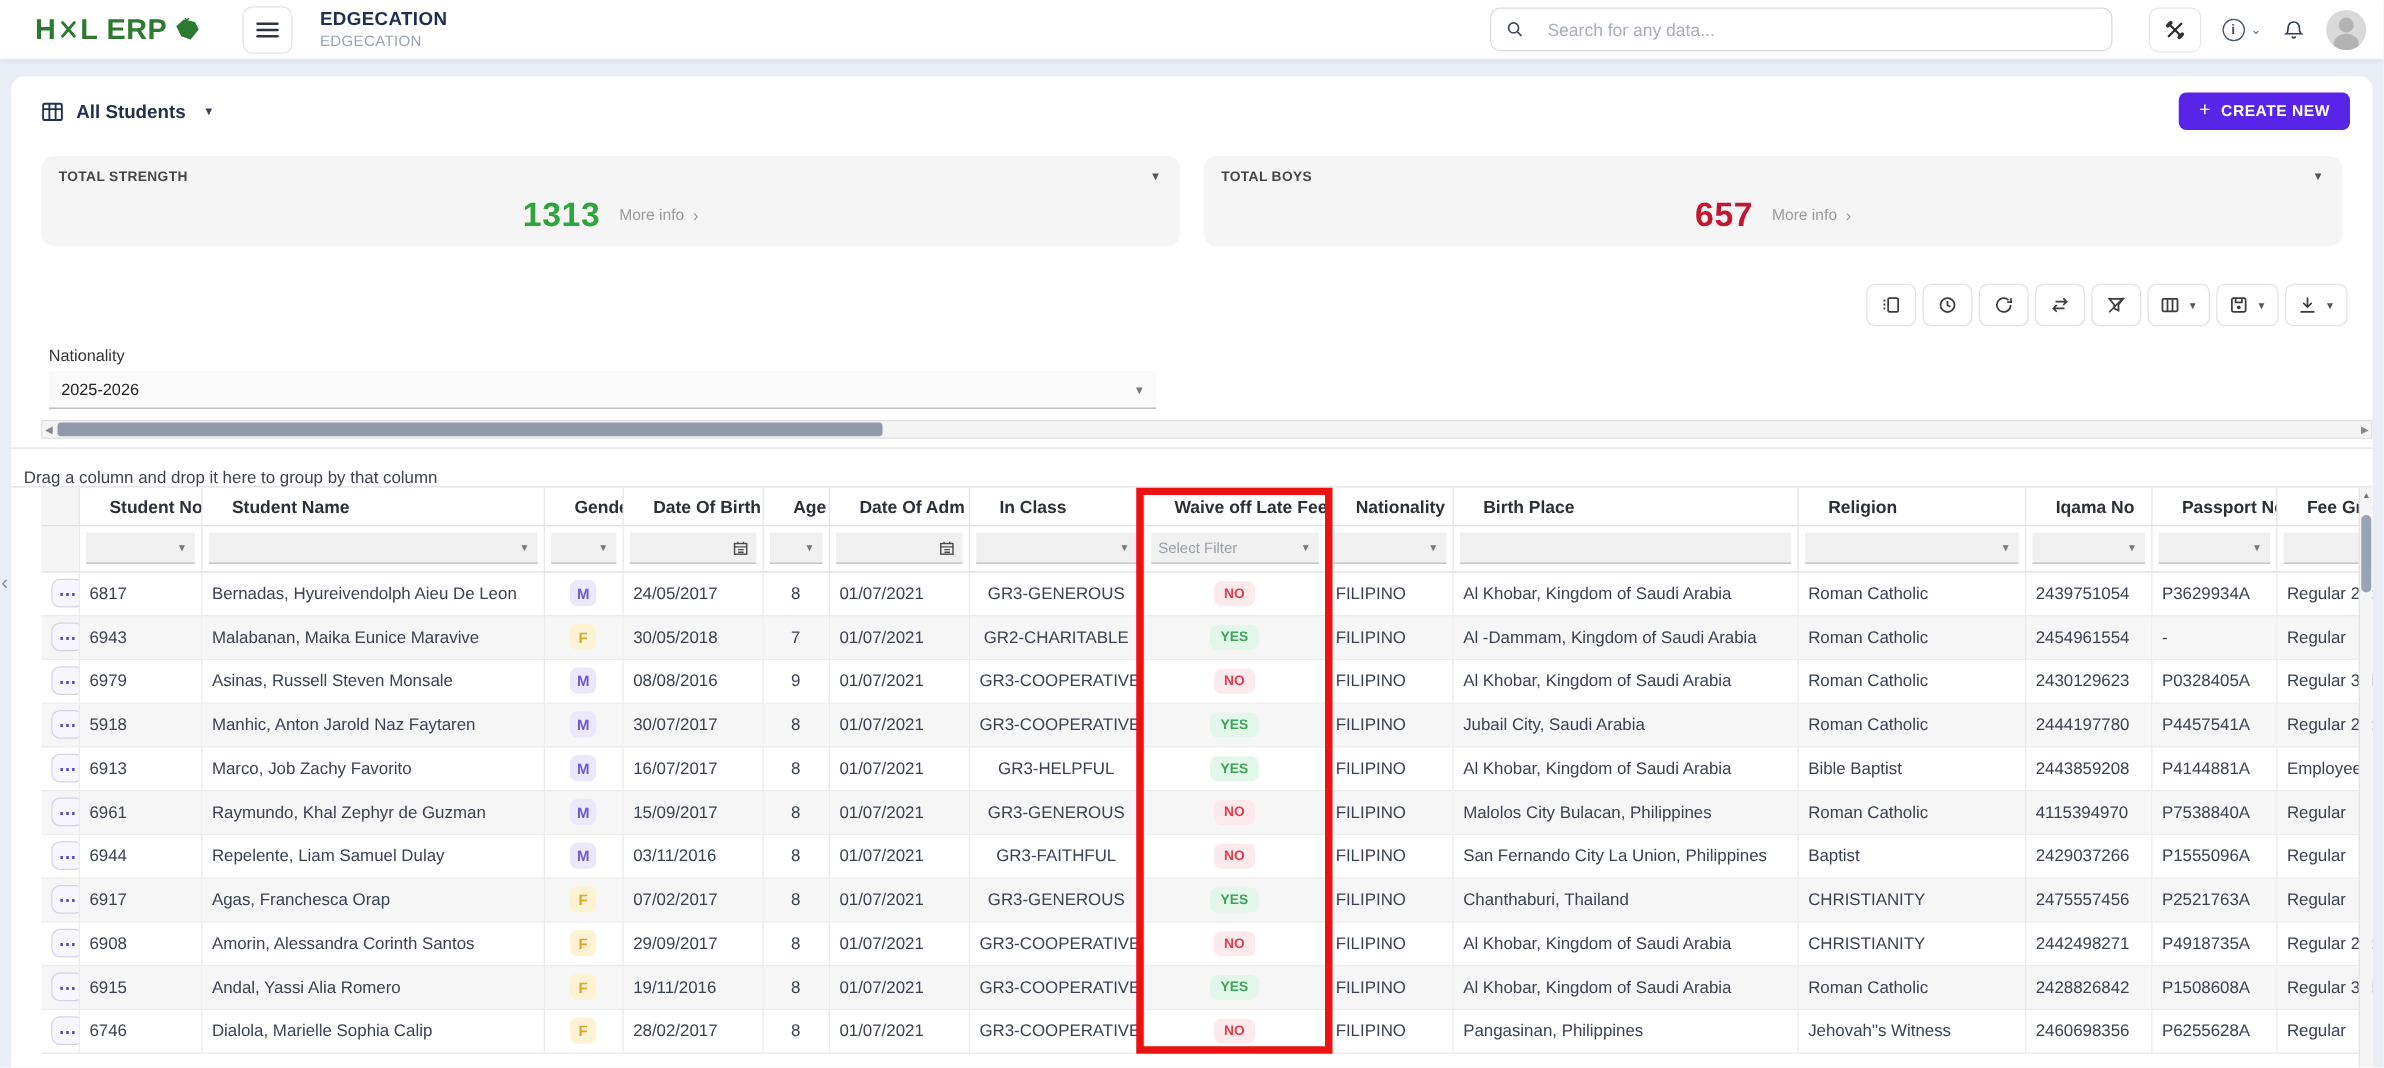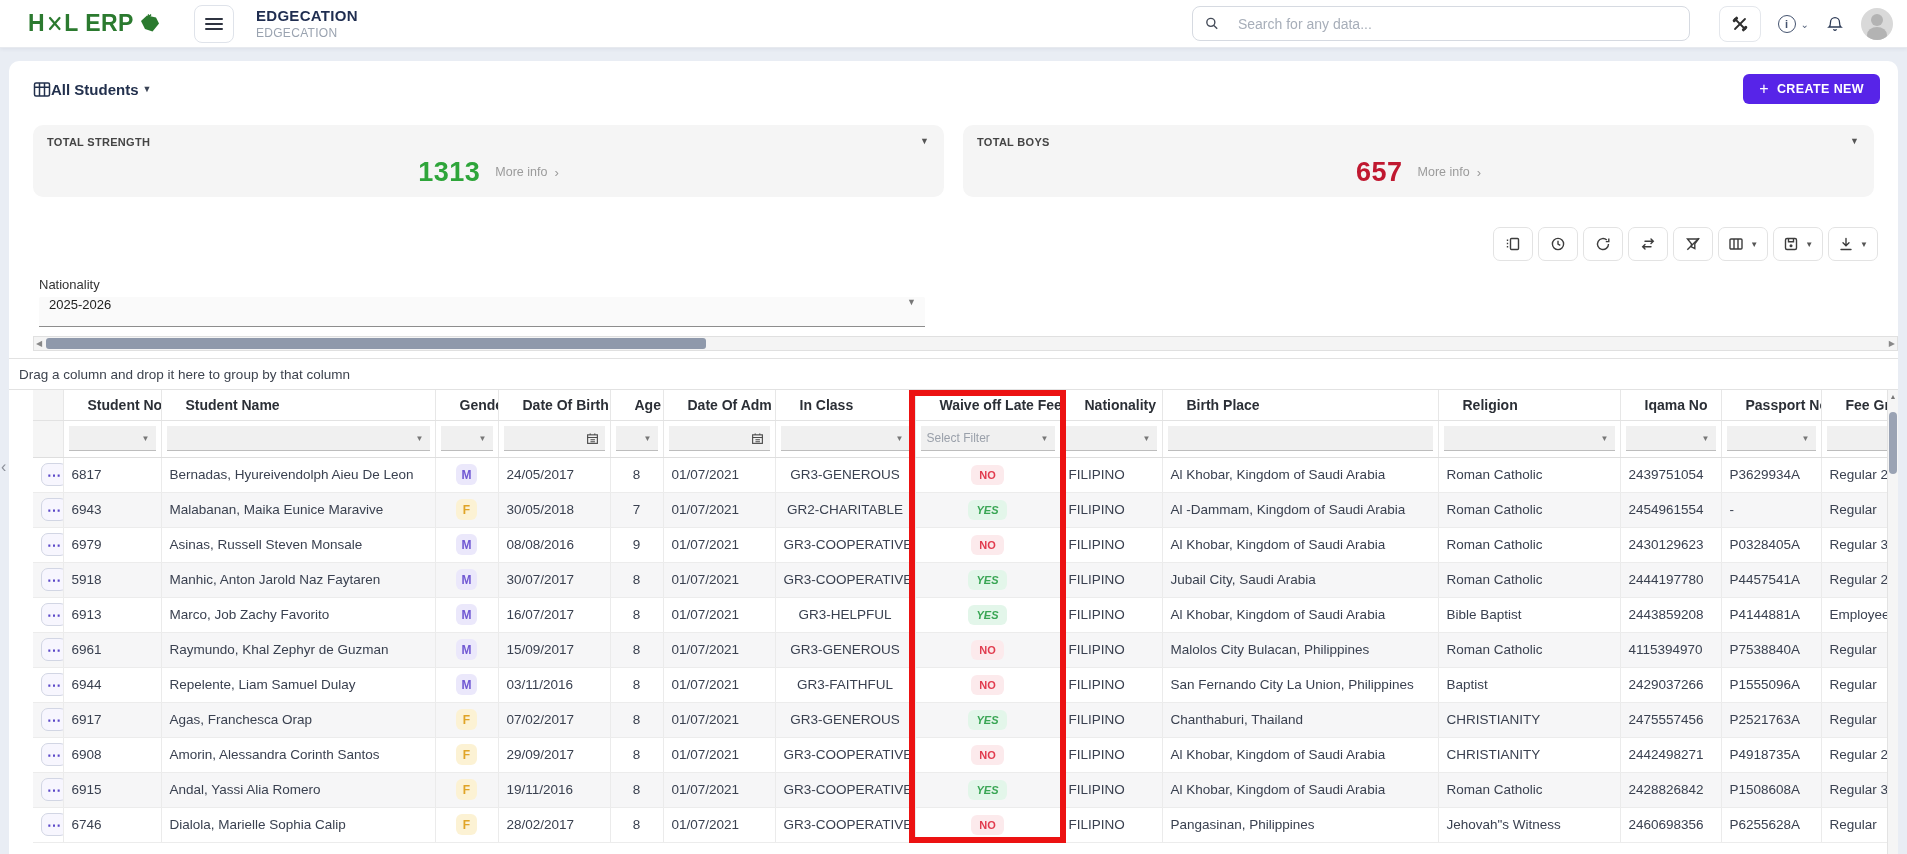--- a/index.html
+++ b/index.html
@@ -32,21 +32,21 @@
   .info-circle { width:18px; height:18px; border:1.5px solid #44536f; border-radius:50%; font-size:11px;
                  font-weight:bold; color:#44536f; display:flex; align-items:center; justify-content:center; }
   .chev { font-size:10px; color:#56637c; }
   .bell { cursor:pointer; display:flex; }
   .avatar { width:32px; height:32px; border-radius:50%; background:#d9d9d9; overflow:hidden; cursor:pointer; }
 
   
   .panel { position:absolute; top:61px; left:9px; right:9px; bottom:0; background:#fff;
            border-radius:10px 10px 0 0; overflow:hidden; }
   .view-row { height:44px; display:flex; align-items:center; padding:12px 18px 0 24px; }
-  .view-selector { display:flex; align-items:center; font-size:15px; font-weight:bold;
+  .view-selector { display:flex; align-items:center; gap:10px; font-size:15px; font-weight:bold;
                    color:#22304d; cursor:pointer; }
   .view-caret { font-size:9px; color:#3a4355; margin-left:4px; }
   .create-btn { margin-left:auto; background:#5724e8; color:#fff; border:none; border-radius:6px; height:30px;
                 padding:0 16px; font-size:12.5px; font-weight:bold; letter-spacing:.4px; display:flex;
                 align-items:center; gap:8px; cursor:pointer; font-family:"Liberation Sans", sans-serif; }
   .create-btn .plus { font-size:16px; font-weight:normal; }
 
   .cards { display:flex; gap:19px; padding:20px 24px 0 24px; }
   .card { flex:1; background:#f5f5f5; border-radius:10px; height:72px; position:relative; padding:11px 14px; }
   .card-label { font-size:11px; color:#454545; letter-spacing:.3px; font-weight:bold; }
@@ -59,33 +59,33 @@
 
   .toolbar { display:flex; justify-content:flex-end; gap:5px; margin:30px 20px 0 0; }
   .tool-btn { height:34px; min-width:40px; border:1px solid #e3e3e3; border-radius:7px; background:#fff;
               display:flex; align-items:center; justify-content:center; gap:6px; padding:0 9px;
               color:#3d3d3d; cursor:pointer; }
   .tool-caret { font-size:8px; color:#555; }
 
   .transactions { margin:16px 0 0 30px; }
   .trans-label { font-size:13px; color:#333; }
   .trans-select { margin-top:5px; width:886px; height:30px; background:#fafafa;
-                  border-bottom:1px solid #8d8d8d; border-radius:2px 2px 0 0; display:flex; 
+                  border-bottom:1px solid #8d8d8d; border-radius:2px 2px 0 0; display:flex; align-items:center;
                   padding:0 10px; font-size:13px; color:#222; position:relative; cursor:pointer; }
   .trans-select .sel-caret { position:absolute; right:9px; font-size:9px; color:#777; }
 
   .hscroll { margin:9px 0 0 24px; width:1865px; height:15px; background:#f4f4f4; border:1px solid #e0e0e0;
              position:relative; }
   .hscroll .arrow { position:absolute; top:1px; font-size:8px; color:#888; line-height:12px; cursor:pointer; }
   .hscroll .arrow.l { left:2px; } .hscroll .arrow.r { right:2px; }
   .hscroll .thumb { position:absolute; left:12px; top:1px; width:660px; height:11px; background:#8f99ab;
                     border-radius:3px; cursor:grab; }
 
   .drag-bar { margin-top:7px; height:32px; border-top:1px solid #e2e2e2; border-bottom:1px solid #e2e2e2;
-              display:flex; align-items:center; padding-left:10px; font-size:13.5px; color:#3d434e; }
+              display:flex; align-items:flex-end; padding-left:10px; font-size:13.5px; color:#3d434e; }
 
   
   .table-wrap { position:relative; margin-left:24px; width:1865px; height:465px; overflow:hidden; }
   table { border-collapse:collapse; table-layout:fixed; width:1869px; }
   thead th { height:30px; font-size:14px; color:#2b2f36; background:#fff; border-right:1px solid #e7e7e7;
              border-bottom:1px solid #e2e2e2; padding:0 24px; text-align:left; white-space:nowrap;
              overflow:hidden; font-weight:bold; }
   thead th.center { text-align:left; }
   thead th.actions-h, .filter-row td.actions-f { background:#f5f5f5; }
   .filter-row td { height:37px; background:#fff; border-right:1px solid #e7e7e7; border-bottom:1px solid #dedede;
@@ -99,21 +99,21 @@
   tbody td.center { text-align:center; }
   .dots-btn { width:26px; height:23px; border:1px solid #d2d6e4; border-radius:7px; background:#f7f6fe;
               color:#5b48c8; font-size:14px; font-weight:bold; display:flex; align-items:center;
               justify-content:center; cursor:pointer; margin:0 auto; }
   .g-badge { display:inline-flex; width:21px; height:21px; border-radius:6px; align-items:center;
              justify-content:center; font-size:12px; font-weight:bold; }
   .g-badge.m { background:#ebe8fb; color:#7058d3; }
   .g-badge.f { background:#fcf2d4; color:#e0a427; }
   .yn-badge { display:inline-block; padding:4px 8px; border-radius:6px; font-size:11px; font-weight:bold; }
   .yn-badge.no  { background:#fceaec; color:#e13b4e; }
-  .yn-badge.yes { background:#e3f6ea; color:#3aa655;font-style:italic; }
+  .yn-badge.yes { background:#e3f6ea; color:#3aa655; }
 
   .red-overlay { position:absolute; left:876px; top:0; width:157px; height:453px; border:6px solid #ec1212;
                  pointer-events:none; z-index:3; }
   .vscroll { position:absolute; right:0; top:0; width:11px; height:465px; background:#f5f5f5;
              border-left:1px solid #e3e3e3; z-index:4; }
   .vscroll .up { display:block; text-align:center; font-size:7px; color:#777; padding-top:3px; cursor:pointer; }
   .vscroll .vthumb { position:absolute; top:22px; left:1px; width:8px; height:62px; background:#9aa3b4;
                      border-radius:4px; cursor:grab; }
 
   .side-chevron { position:absolute; left:1px; top:458px; font-size:16px; color:#8b8f98; cursor:pointer; z-index:11; }

